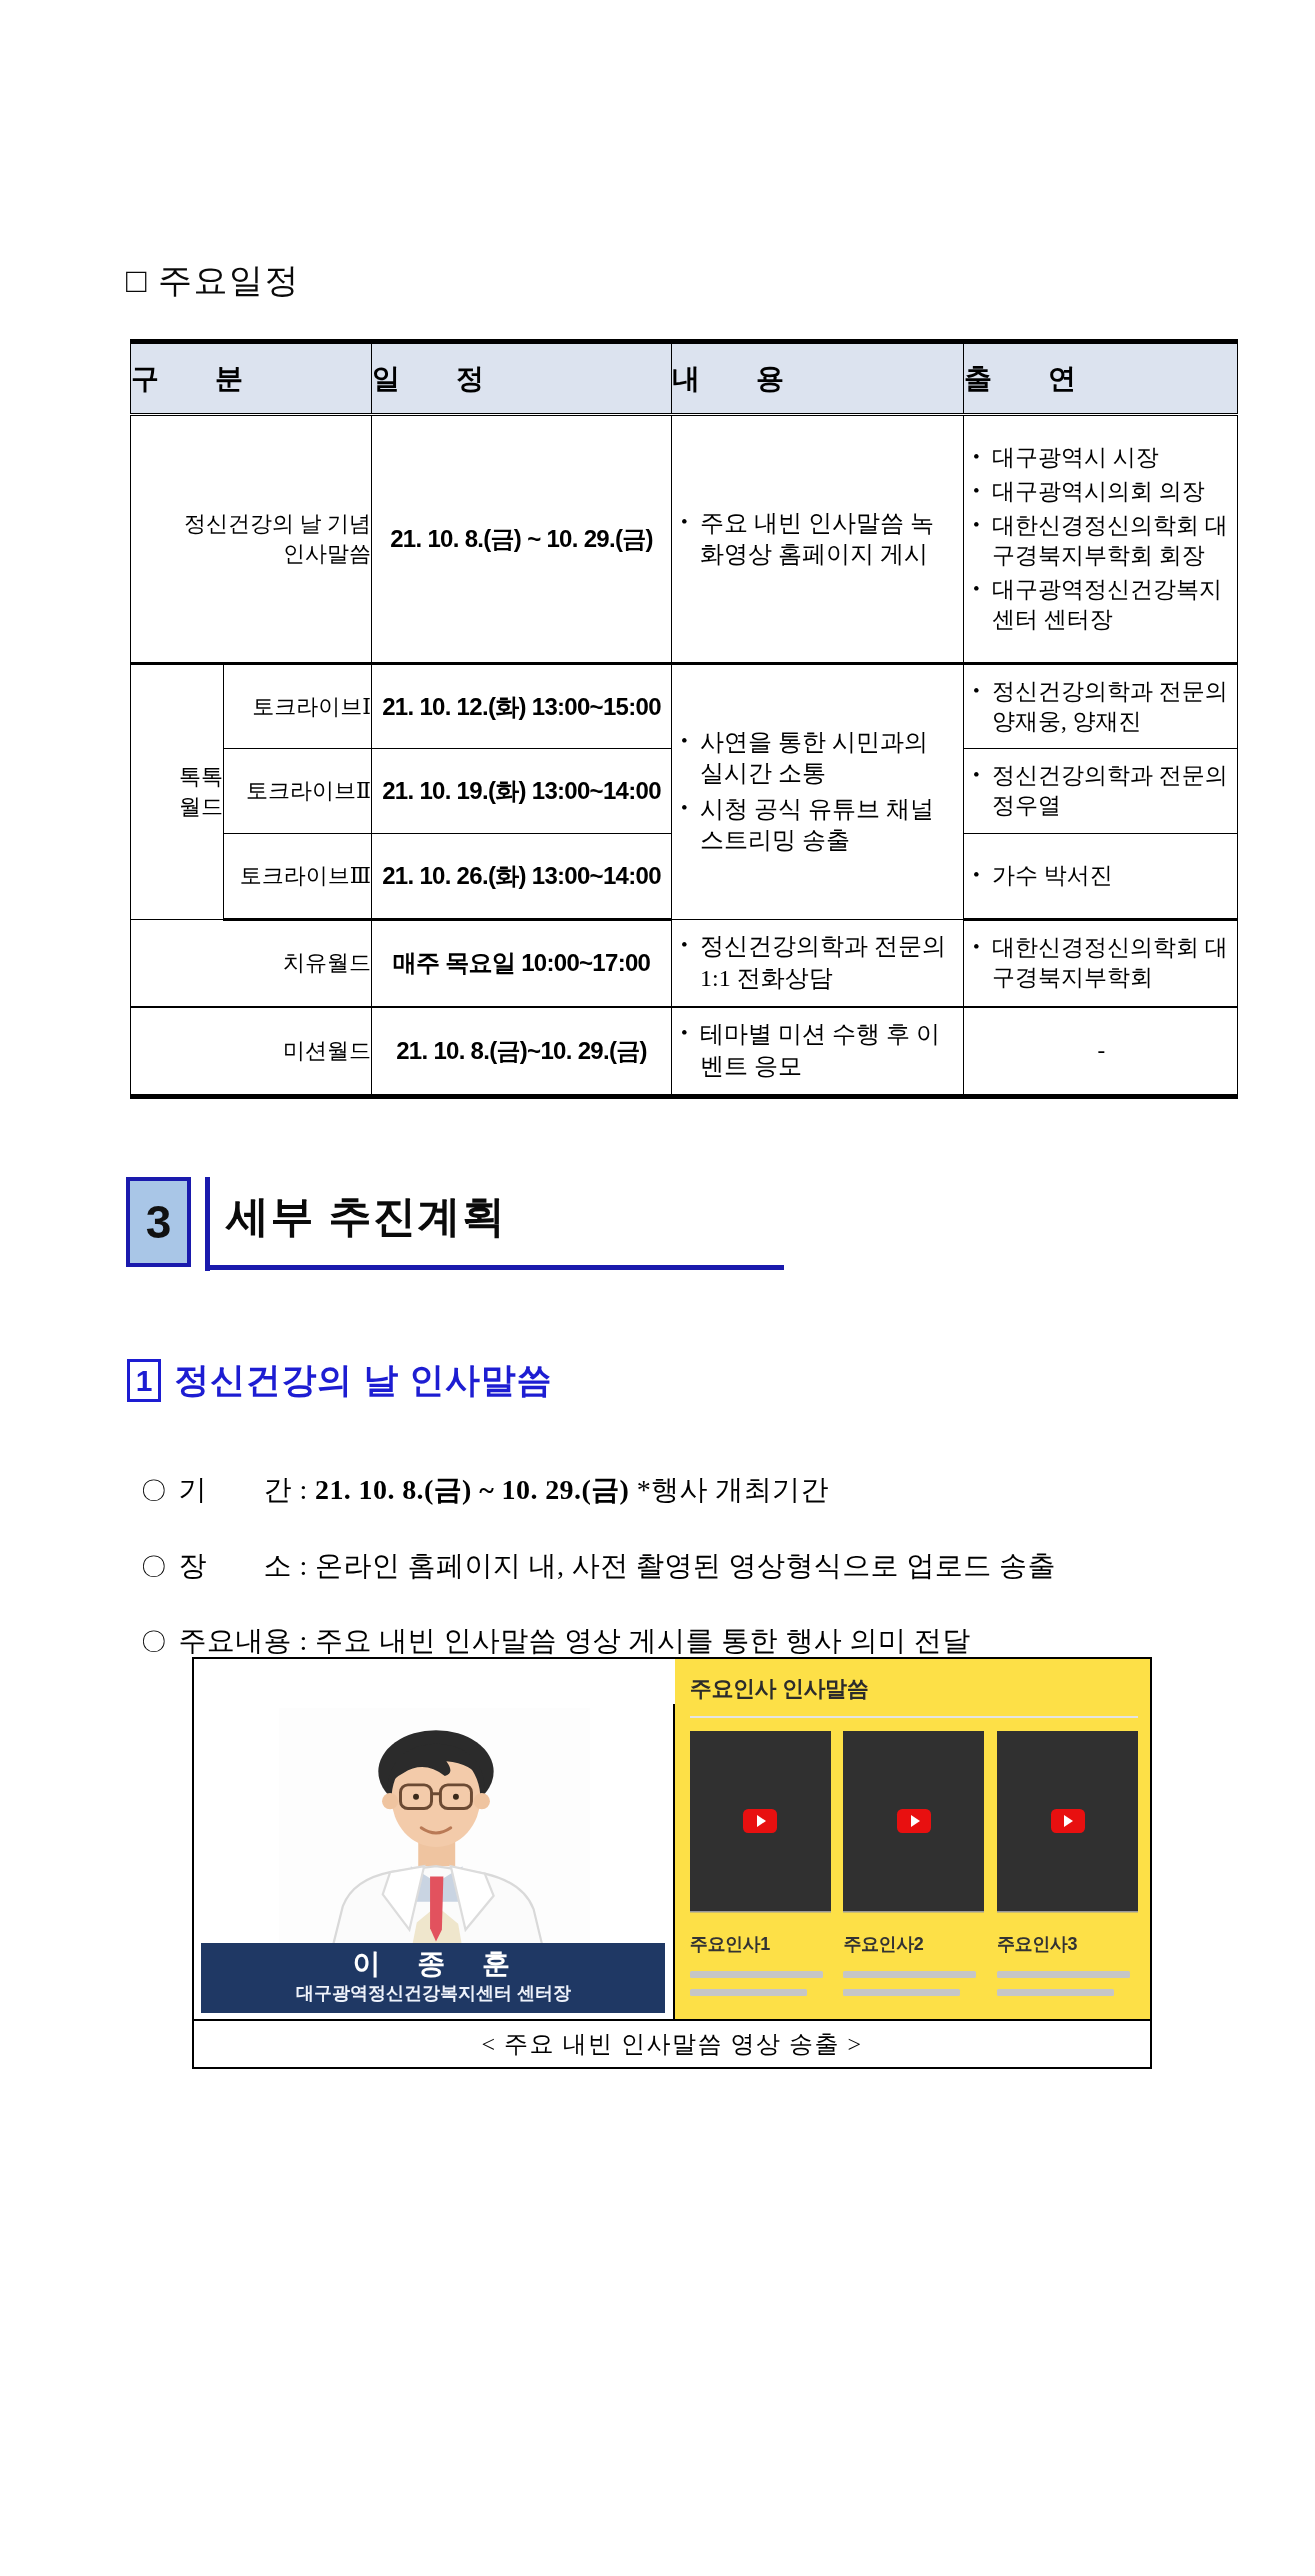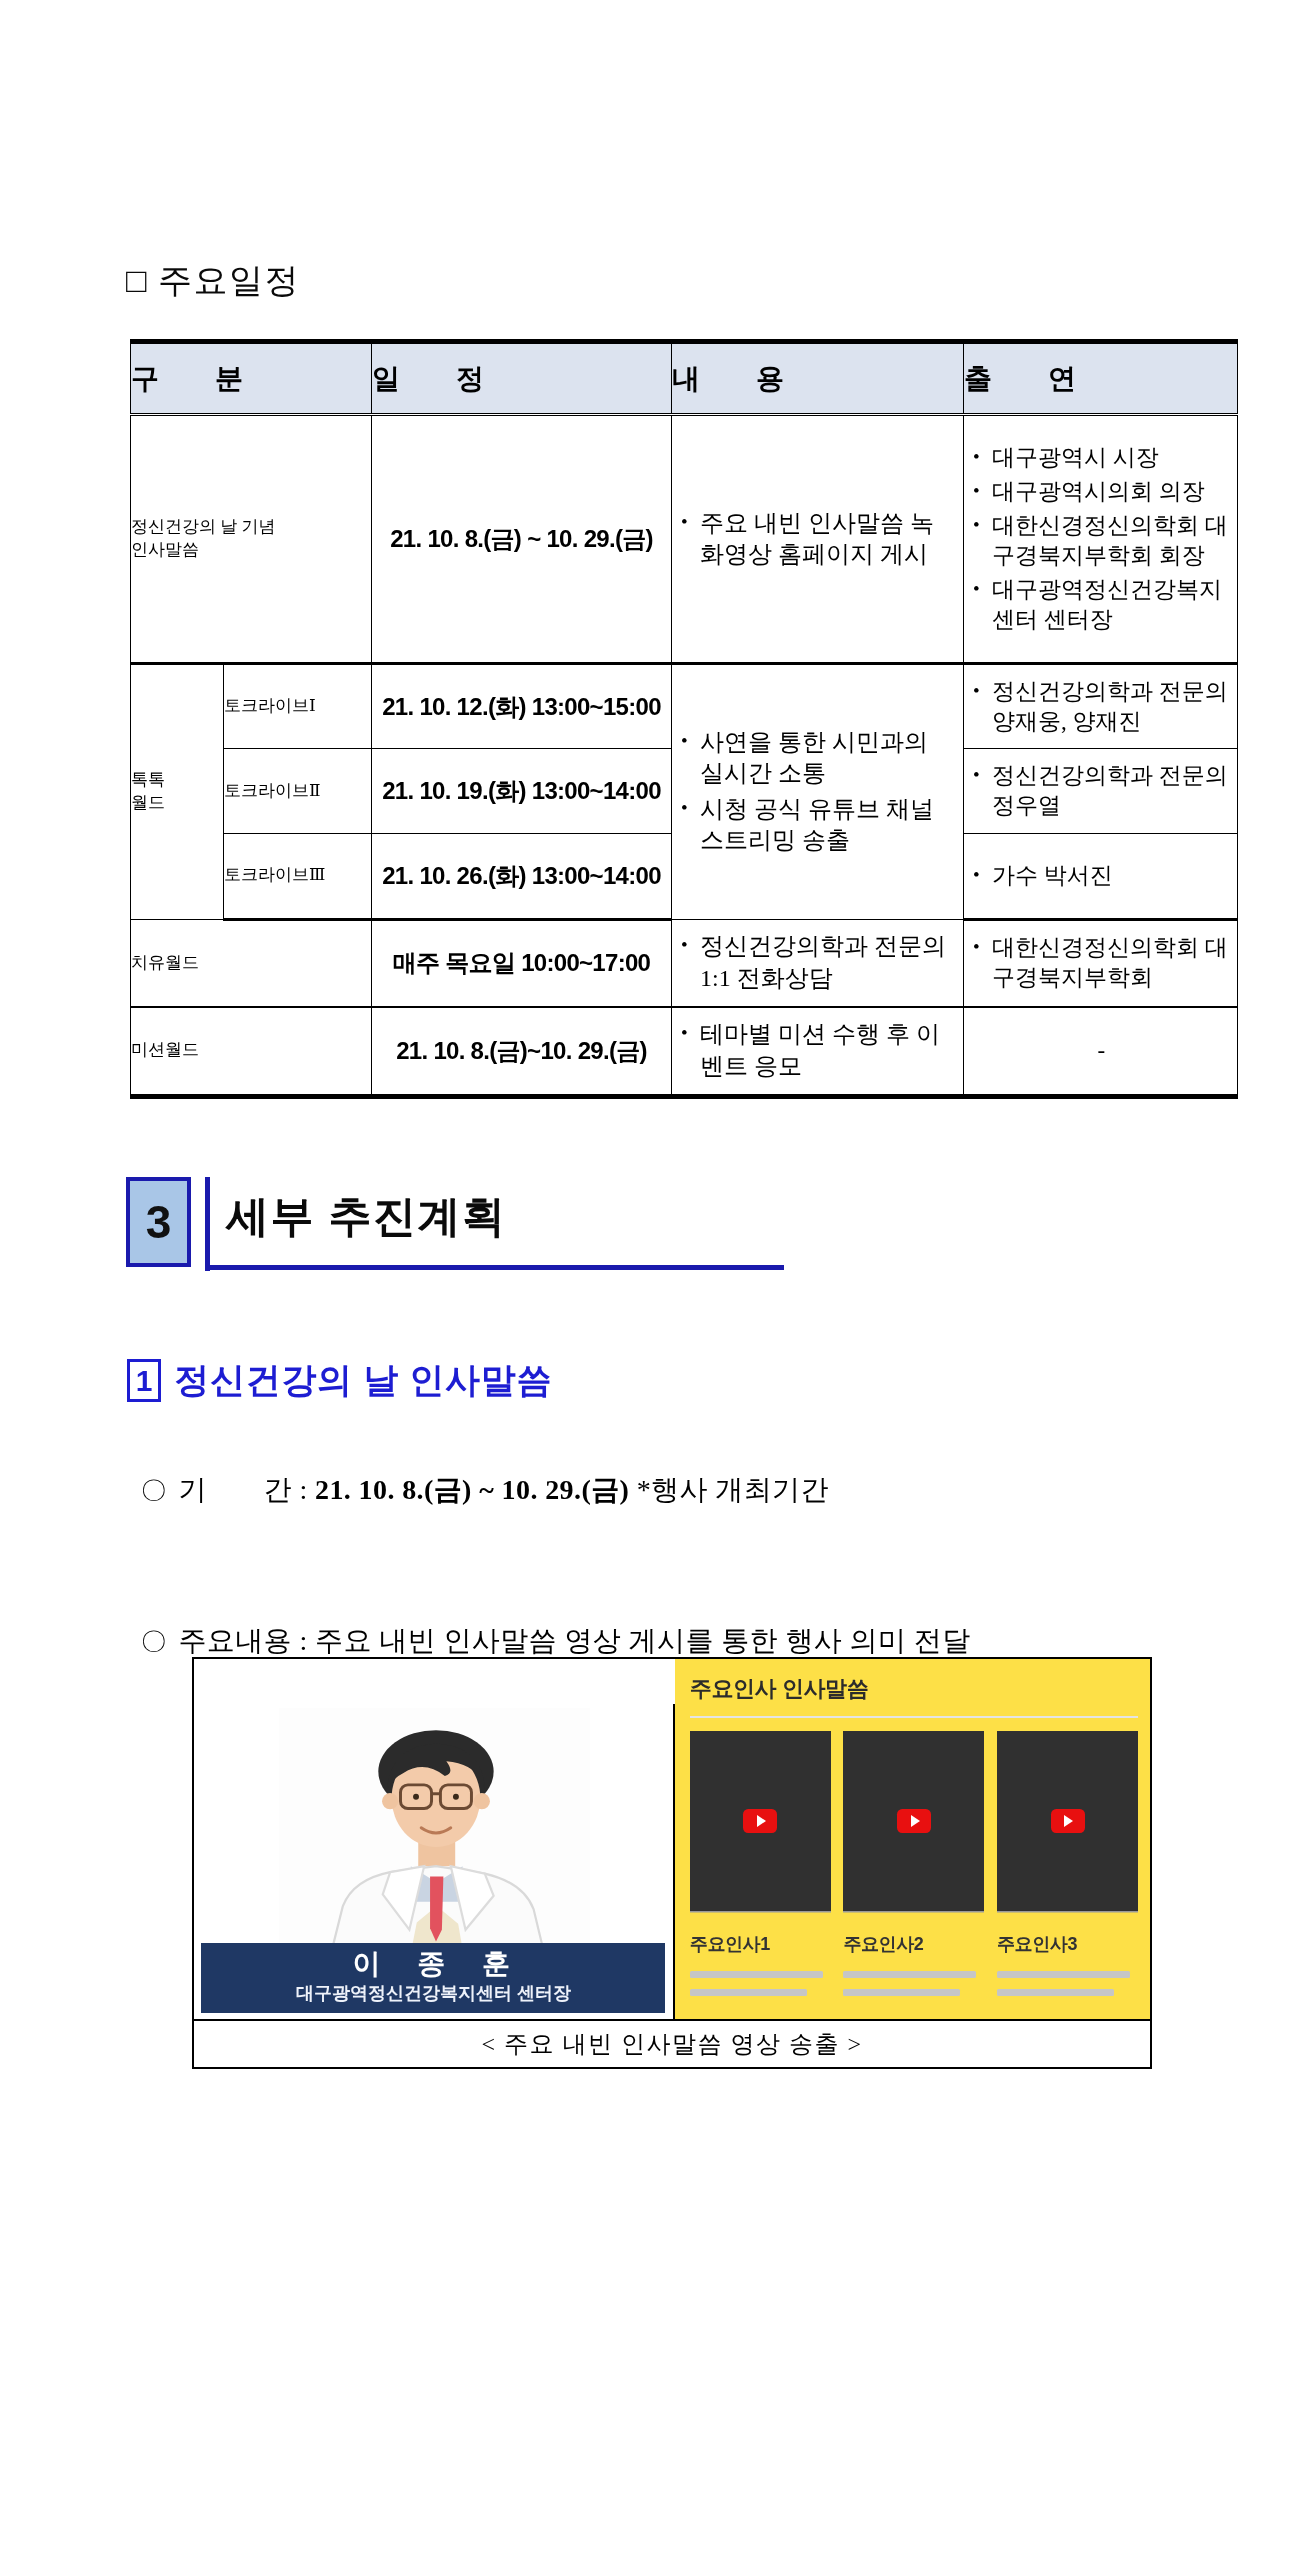--- a/index.html
+++ b/index.html
@@ -23,21 +23,21 @@
   }
   table.sched th, table.sched td {
     border-left:1.5px solid #000; border-right:1.5px solid #000;
     vertical-align:middle; overflow:hidden;
   }
   table.sched tr.head th {
     background:#dce3ef; height:73px; font-size:28px; font-weight:700;
     font-family:"Liberation Sans","DejaVu Sans",sans-serif;
     border-bottom:3.7px double #000; text-align:left;
   }
-  td.cat { text-align:left; font-size:17px; line-height:1.35; }
+  td.cat { text-align:right; font-size:22px; line-height:1.35; }
   td.date {
     text-align:center; font-size:24px; font-weight:700; letter-spacing:-0.7px;
     font-family:"Liberation Sans","DejaVu Sans",sans-serif; padding:0 3px;
   }
   td.content, td.cast { padding:7.4px 7.4px 7.4px 9px; font-size:24px; line-height:1.3; }
   td.cast { font-size:23px; }
   .li { display:flex; align-items:flex-start; margin:4.4px 0; }
   .li .b { width:19px; flex:0 0 19px; font-size:19px; line-height:1.5; }
   .li .t { flex:1; }
   tr.r-strong td { border-bottom:3px solid #000; }
@@ -247,20 +247,23 @@
   <div class="sec3-title">세부 추진계획</div>
   <div class="sec3-hline"></div>
 
   <div class="sub1">
     <span class="sub1-box">1</span>
     <span class="sub1-title">정신건강의 날 인사말씀</span>
   </div>
 
   <div class="detail" style="top:1471px">
     <span class="circ">〇</span><span>기　　간</span><span> : </span><span class="val-b">21. 10. 8.(금) ~ 10. 29.(금)</span><span> *행사 개최기간</span>
+  </div>
+  <div class="detail" style="top:1547px">
+    <span class="circ">〇</span><span>장　　소</span><span> : </span><span>온라인 홈페이지 내, 사전 촬영된 영상형식으로 업로드 송출</span>
   </div>
   <div class="detail" style="top:1622px">
     <span class="circ">〇</span><span>주요내용</span><span> : </span><span>주요 내빈 인사말씀 영상 게시를 통한 행사 의미 전달</span>
   </div>
 
   <div class="fig">
     <div class="fig-row1">
       <div class="fig-photo">
         <svg width="311" height="275" viewBox="0 0 420 372">
           <rect x="0" y="0" width="420" height="372" fill="#fdfdfd"></rect>

